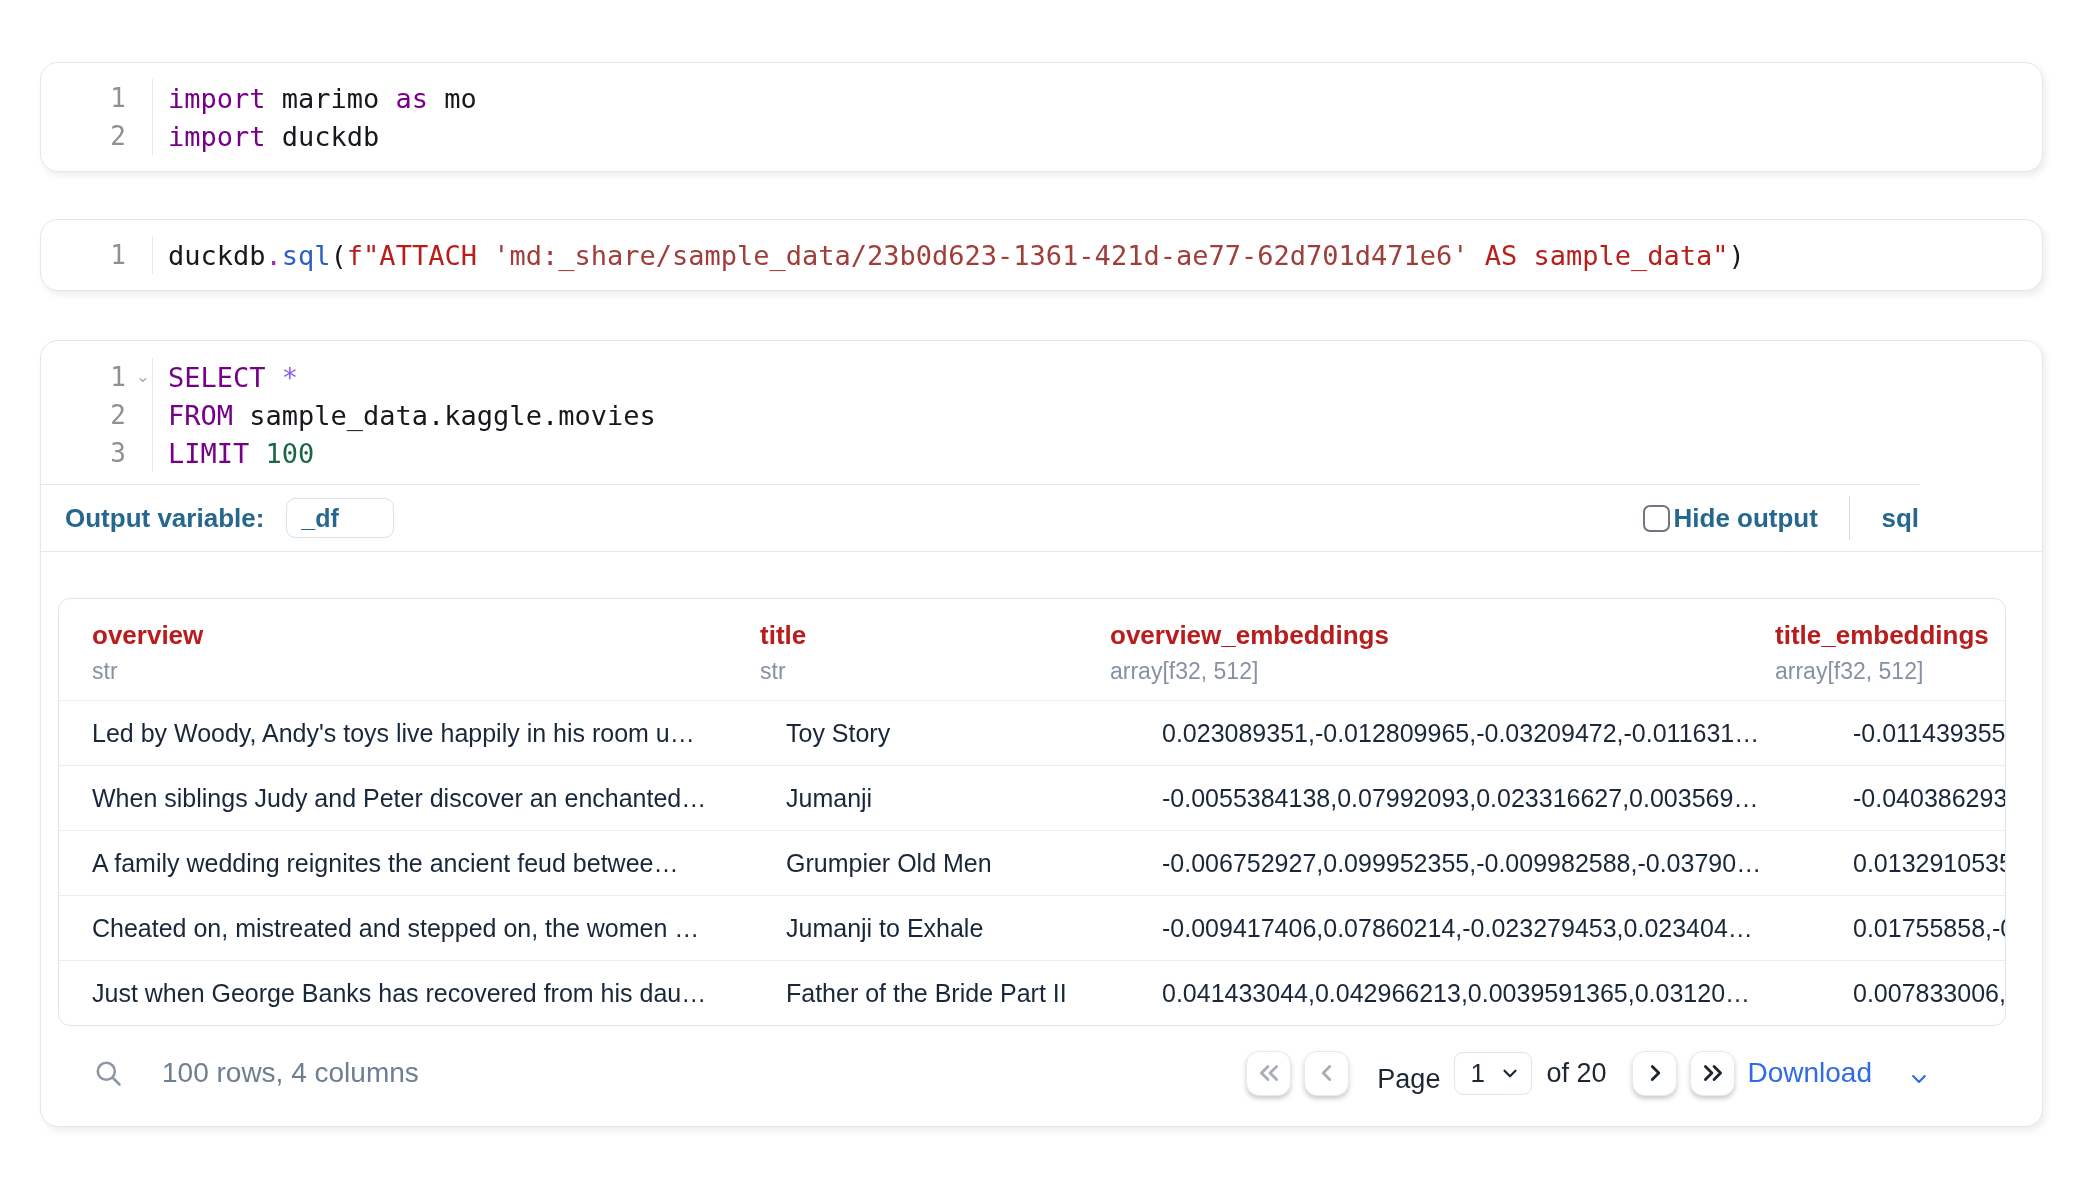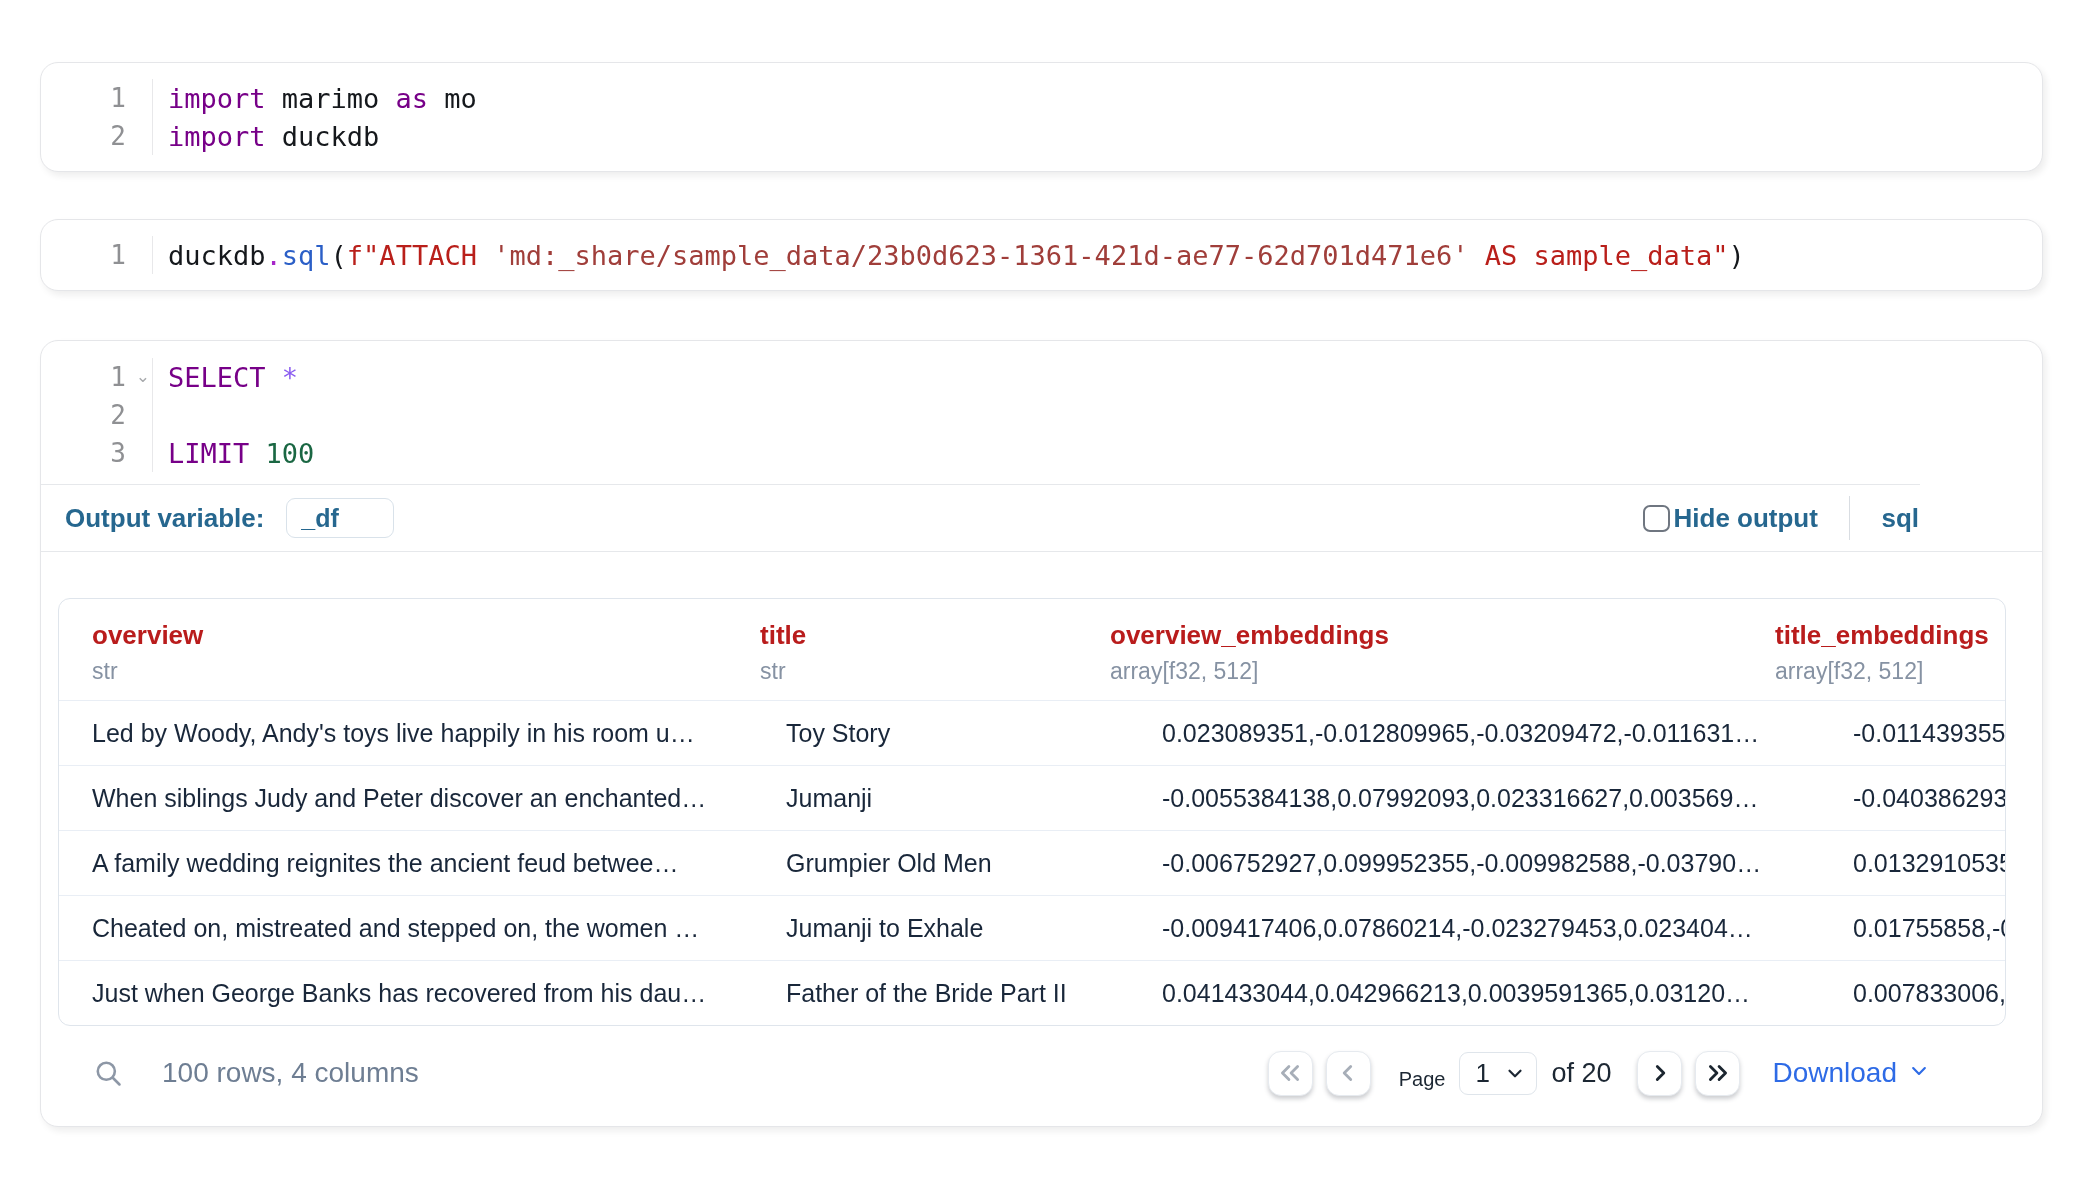--- a/index.html
+++ b/index.html
@@ -59,27 +59,27 @@
 
   
   .table-footer { height:94px; display:flex; align-items:center; padding:0 77px 0 35px; }
   .search-btn { background:none; border:none; padding:0; display:flex; align-items:center; cursor:pointer; }
   .summary { margin-left:38px; color:#6e7e93; font-size:28px; }
   .pager { margin-left:auto; display:flex; align-items:center; }
   .pg-btn { width:45px; height:45px; border:1.5px solid #e6eaef; border-radius:13px; background:#fff;
             display:flex; align-items:center; justify-content:center; padding:0;
             box-shadow:0 3px 4px rgba(60,65,75,0.25); }
   .pg-btn + .pg-btn { margin-left:13px; }
-  .page-word { margin:12px 14px 0 28px; color:#1c2733; font-size:20px; }
+  .page-word { margin:12px 14px 0 28px; color:#1c2733; font-size:27px; }
   .page-select { width:78px; height:43px; border:1.5px solid #dfe5eb; border-radius:9px; background:#fff;
                  display:flex; align-items:center; padding:0 10px 0 15px; }
   .page-select span { color:#1c2733; font-size:26px; }
   .page-select svg { margin-left:auto; }
   .of-word { margin:0 26px 0 14px; color:#1c2733; font-size:27px; }
-  .download { margin-left:32px; display:flex; align-items:flex-start; background:none; border:none; padding:0; }
+  .download { margin-left:12px; display:flex; align-items:flex-end; background:none; border:none; padding:0;gap:25px; }
   .download span { color:#2e6be6; font-size:28px; }
   .download svg { margin-left:12px; margin-top:4px; }
 </style>
 </head>
 <body>
 
 <div class="cell cell-imports">
   <div>
       <div class="codeline">
         <div class="gutter">
@@ -113,20 +113,21 @@
         <div class="gutter">
           <span>1</span>
           <span class="fold">⌄</span>
         </div>
         <div class="code"><span class="tk-kw">SELECT</span><span class="tk-pl"> </span><span class="tk-star">*</span></div>
       </div>
       <div class="codeline">
         <div class="gutter">
           <span>2</span>
         </div>
+        <div class="code"><span class="tk-kw">FROM</span><span class="tk-pl"> sample_data.kaggle.movies</span></div>
       </div>
       <div class="codeline">
         <div class="gutter">
           <span>3</span>
         </div>
         <div class="code"><span class="tk-kw">LIMIT</span><span class="tk-pl"> </span><span class="tk-num">100</span></div>
       </div>
     </div>
 
   <div class="divider divider-short"></div>

